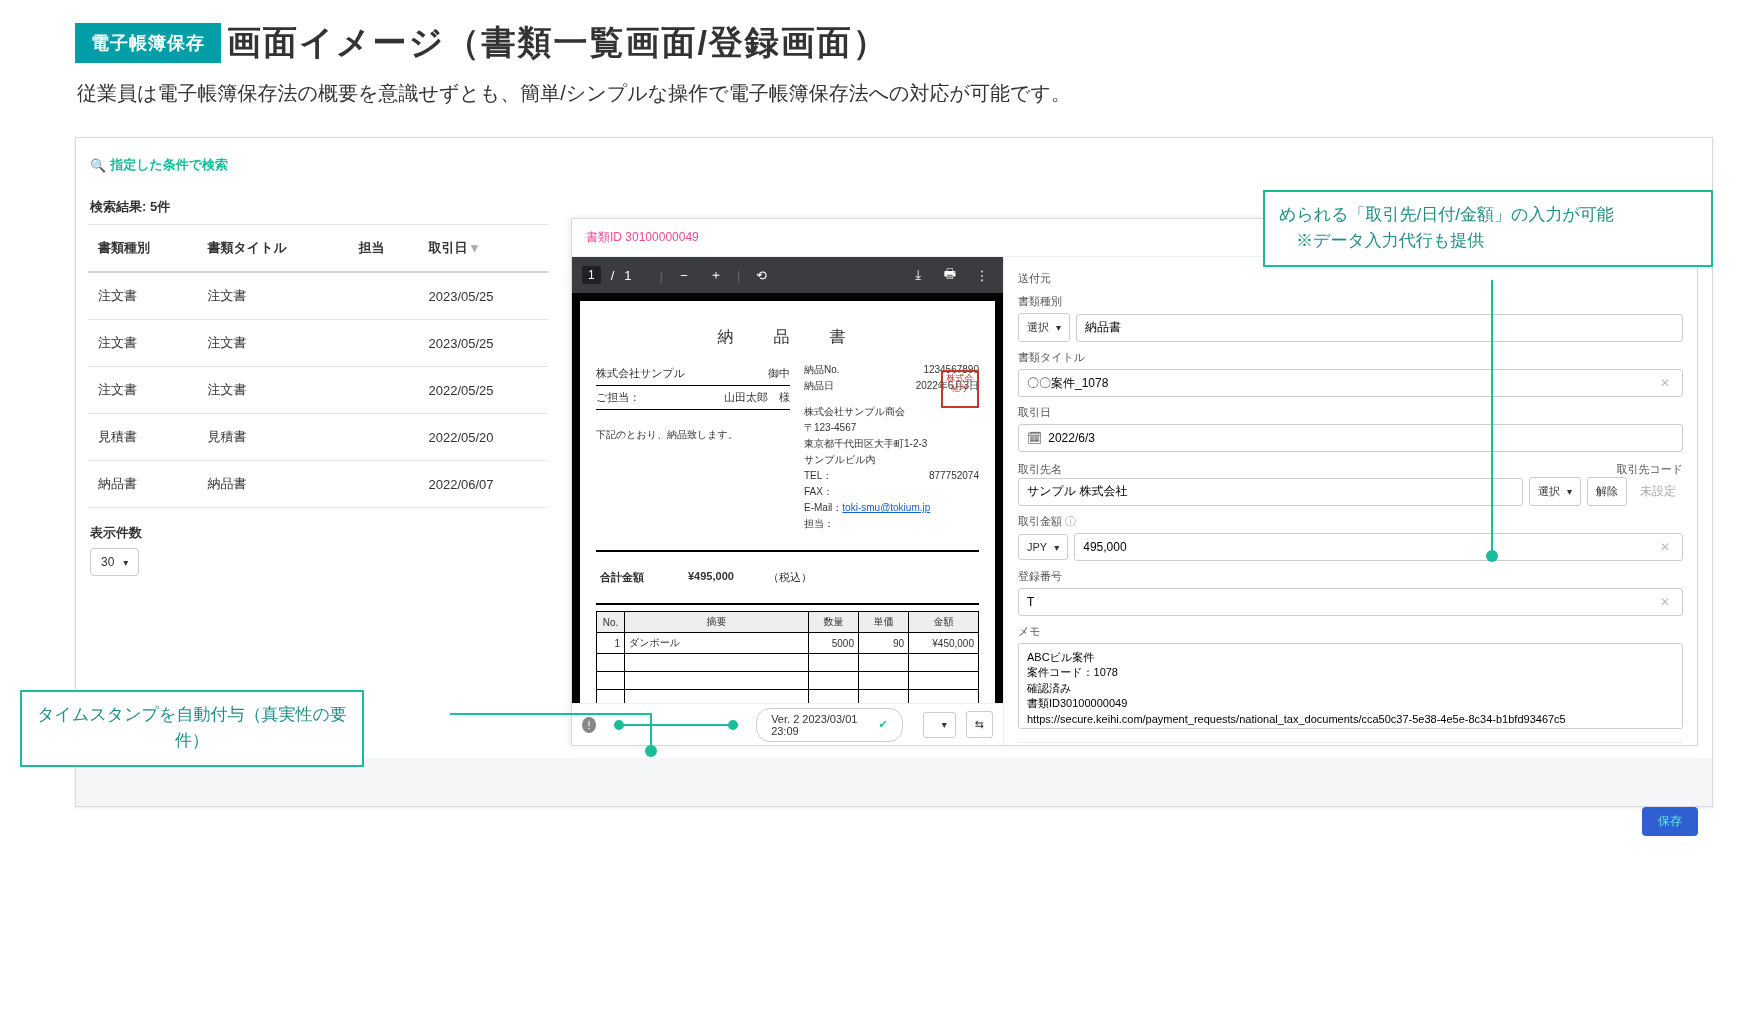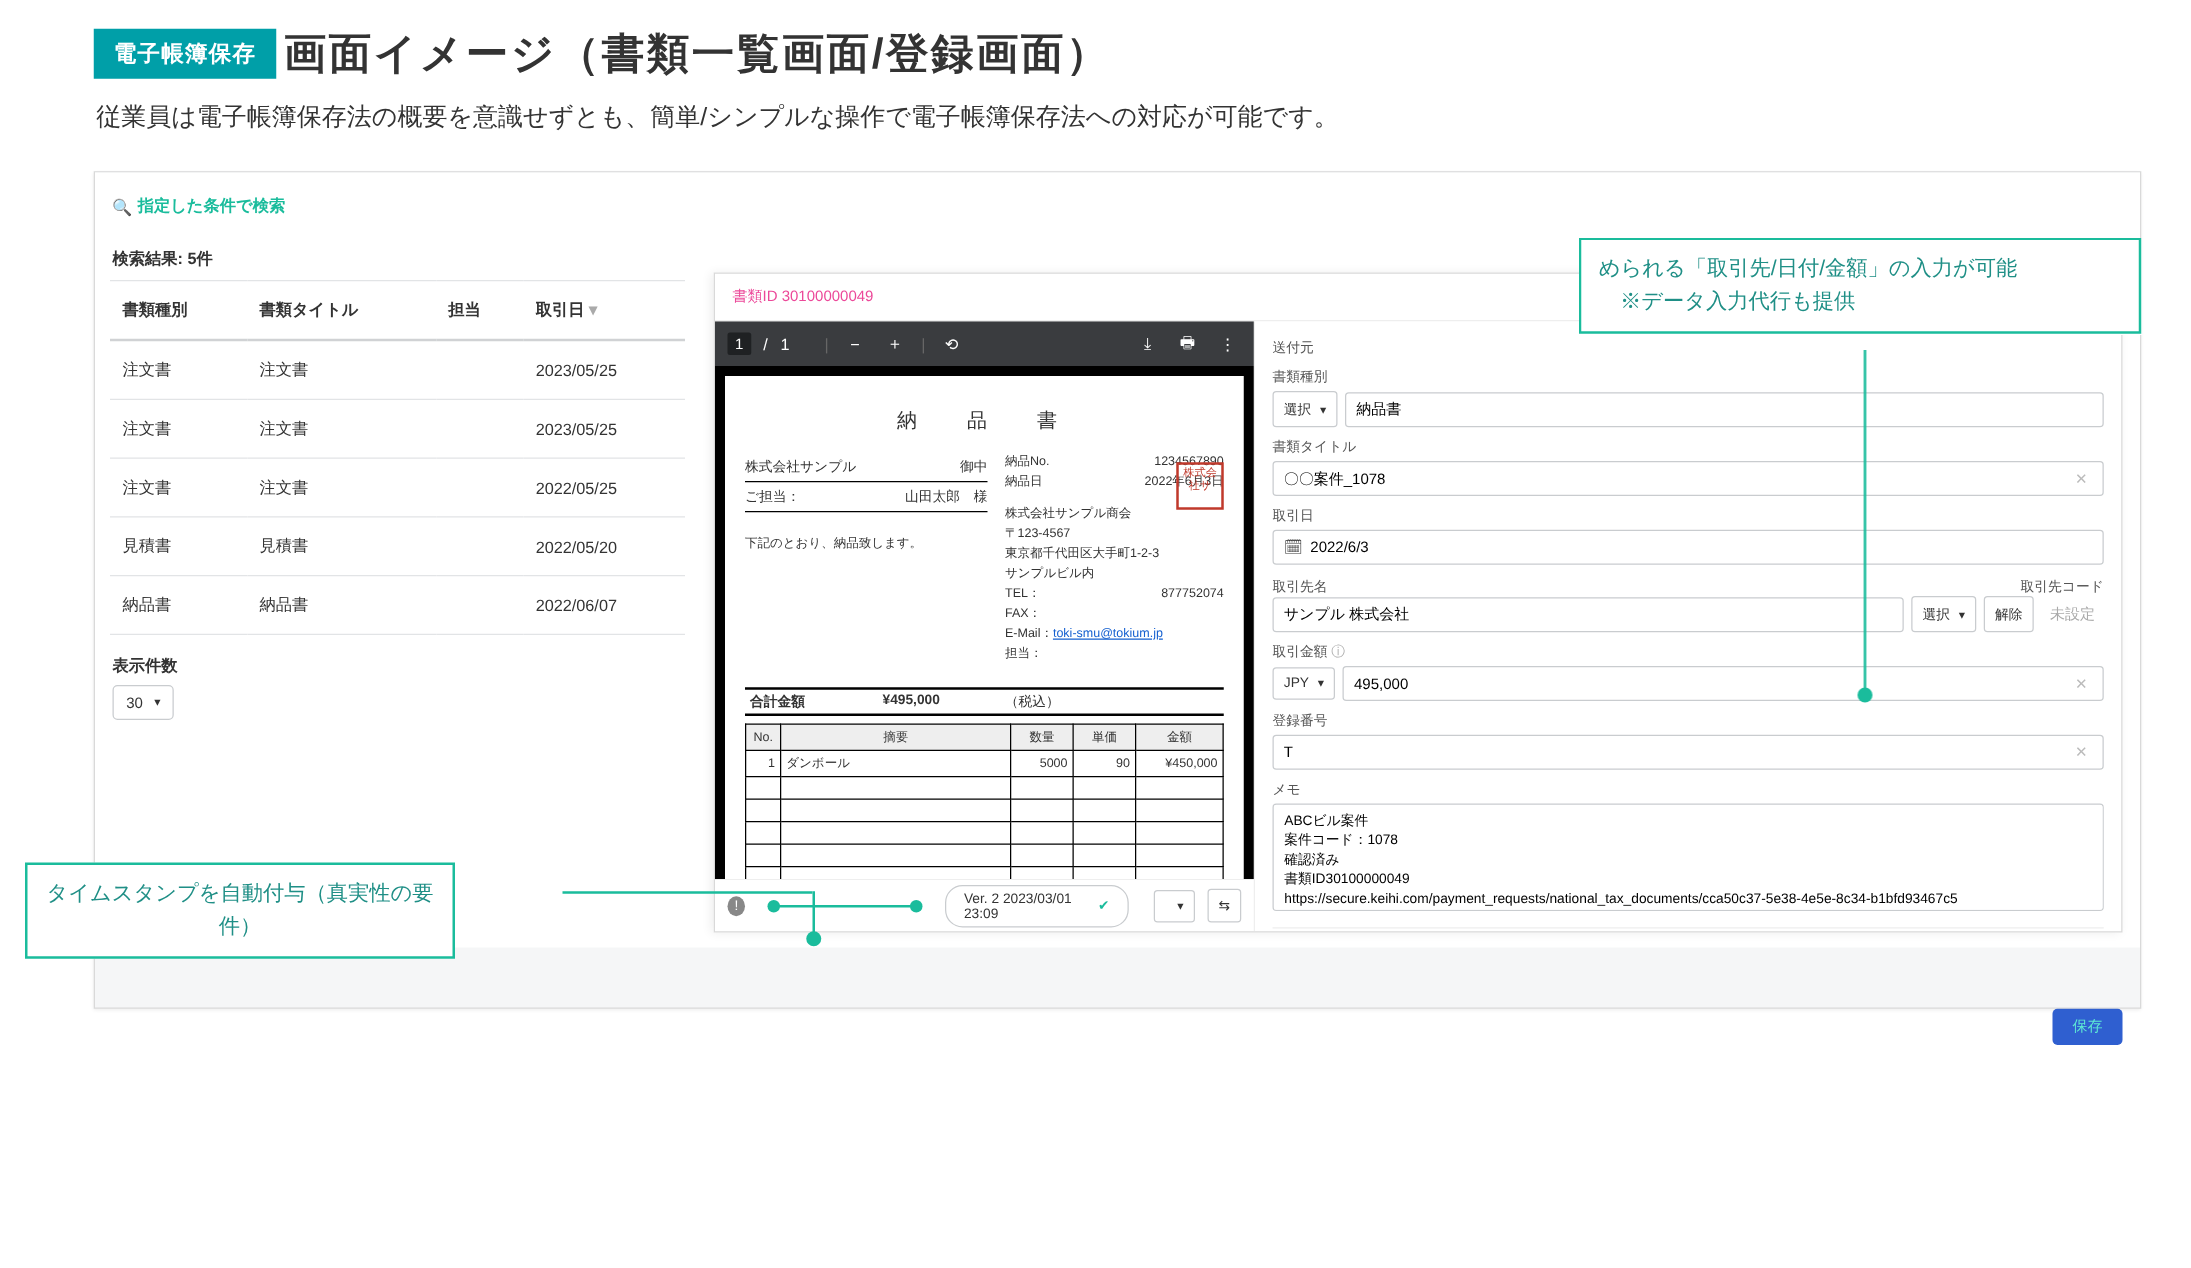--- a/index.html
+++ b/index.html
@@ -43,21 +43,21 @@
   .pg-box { background: #1f2123; color:#fff; padding: 2px 6px; border-radius: 2px; font-size: 12px; }
   .pdf-view { flex: 1; background: #000000; padding: 8px; overflow: auto; }
   .pdf-page { background: #fff; padding: 20px 16px; font-size: 11px; min-height: 100%; }
 
   .doc-title { text-align: center; letter-spacing: 12px; font-size: 16px; margin: 6px 0 14px; }
   .doc-top { display: flex; gap: 14px; }
   .doc-left { flex: 1; }
   .doc-right { width: 175px; font-size: 10px; line-height: 1.6; position: relative; }
   .row-ul { display: flex; justify-content: space-between; border-bottom: 1px solid #000; padding: 4px 0; font-size: 11px; }
   .stamp { position: absolute; right: 0; top: 8px; width: 38px; height: 38px; border: 2px solid #c0392b; color: #c0392b; font-size: 9px; line-height: 1.1; text-align: center; padding: 2px; }
-  .doc-total { display: flex; gap: 32px; border-bottom: 2px solid #000; border-top: 2px solid #000; padding: 2px 4px; margin-top: 18px; font-weight: 700; }
+  .doc-total { display: flex; gap: 14px; border-bottom: 2px solid #000; border-top: 2px solid #000; padding: 18px 4px; margin-top: 18px; font-weight: 700; }
   .items-tbl { width: 100%; border-collapse: collapse; margin-top: 6px; font-size: 10px; }
   .items-tbl th, .items-tbl td { border: 1px solid #000; padding: 3px 4px; height: 18px; }
   .items-tbl th { background: #eee; font-weight: 400; text-align: center; }
   .rt { text-align: right; }
 
   .pdf-footer { height: 42px; display: flex; align-items: center; gap: 10px; padding: 0 10px; border-top: 1px solid #eee; }
   .ver-pill { border: 1px solid #c9cccf; border-radius: 14px; padding: 4px 14px; font-size: 11px; display: inline-flex; align-items: center; gap: 6px; }
   .check { color: #1abc9c; }
   .dots-slider { position: relative; flex: 0 0 140px; height: 6px; }
   .dots-slider:before { content:""; position:absolute; left:12px; right:12px; top:2px; height:2px; background:#1abc9c; }

